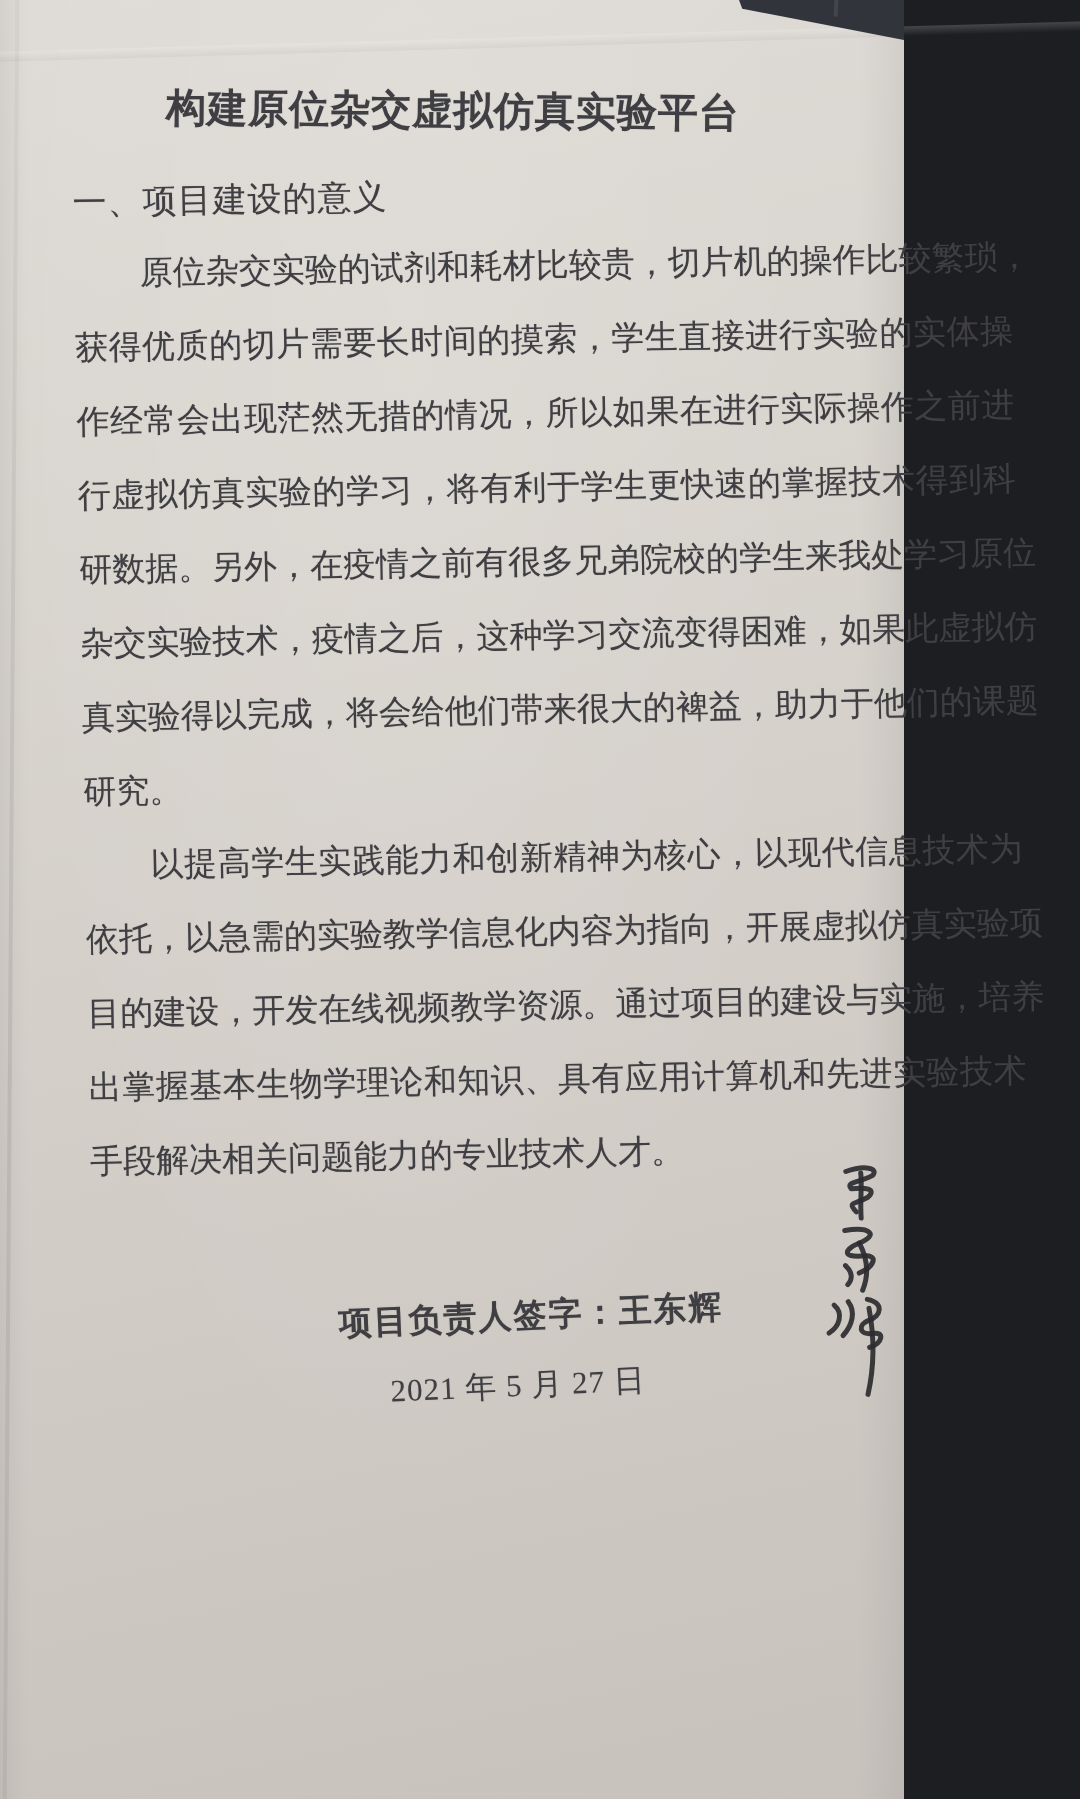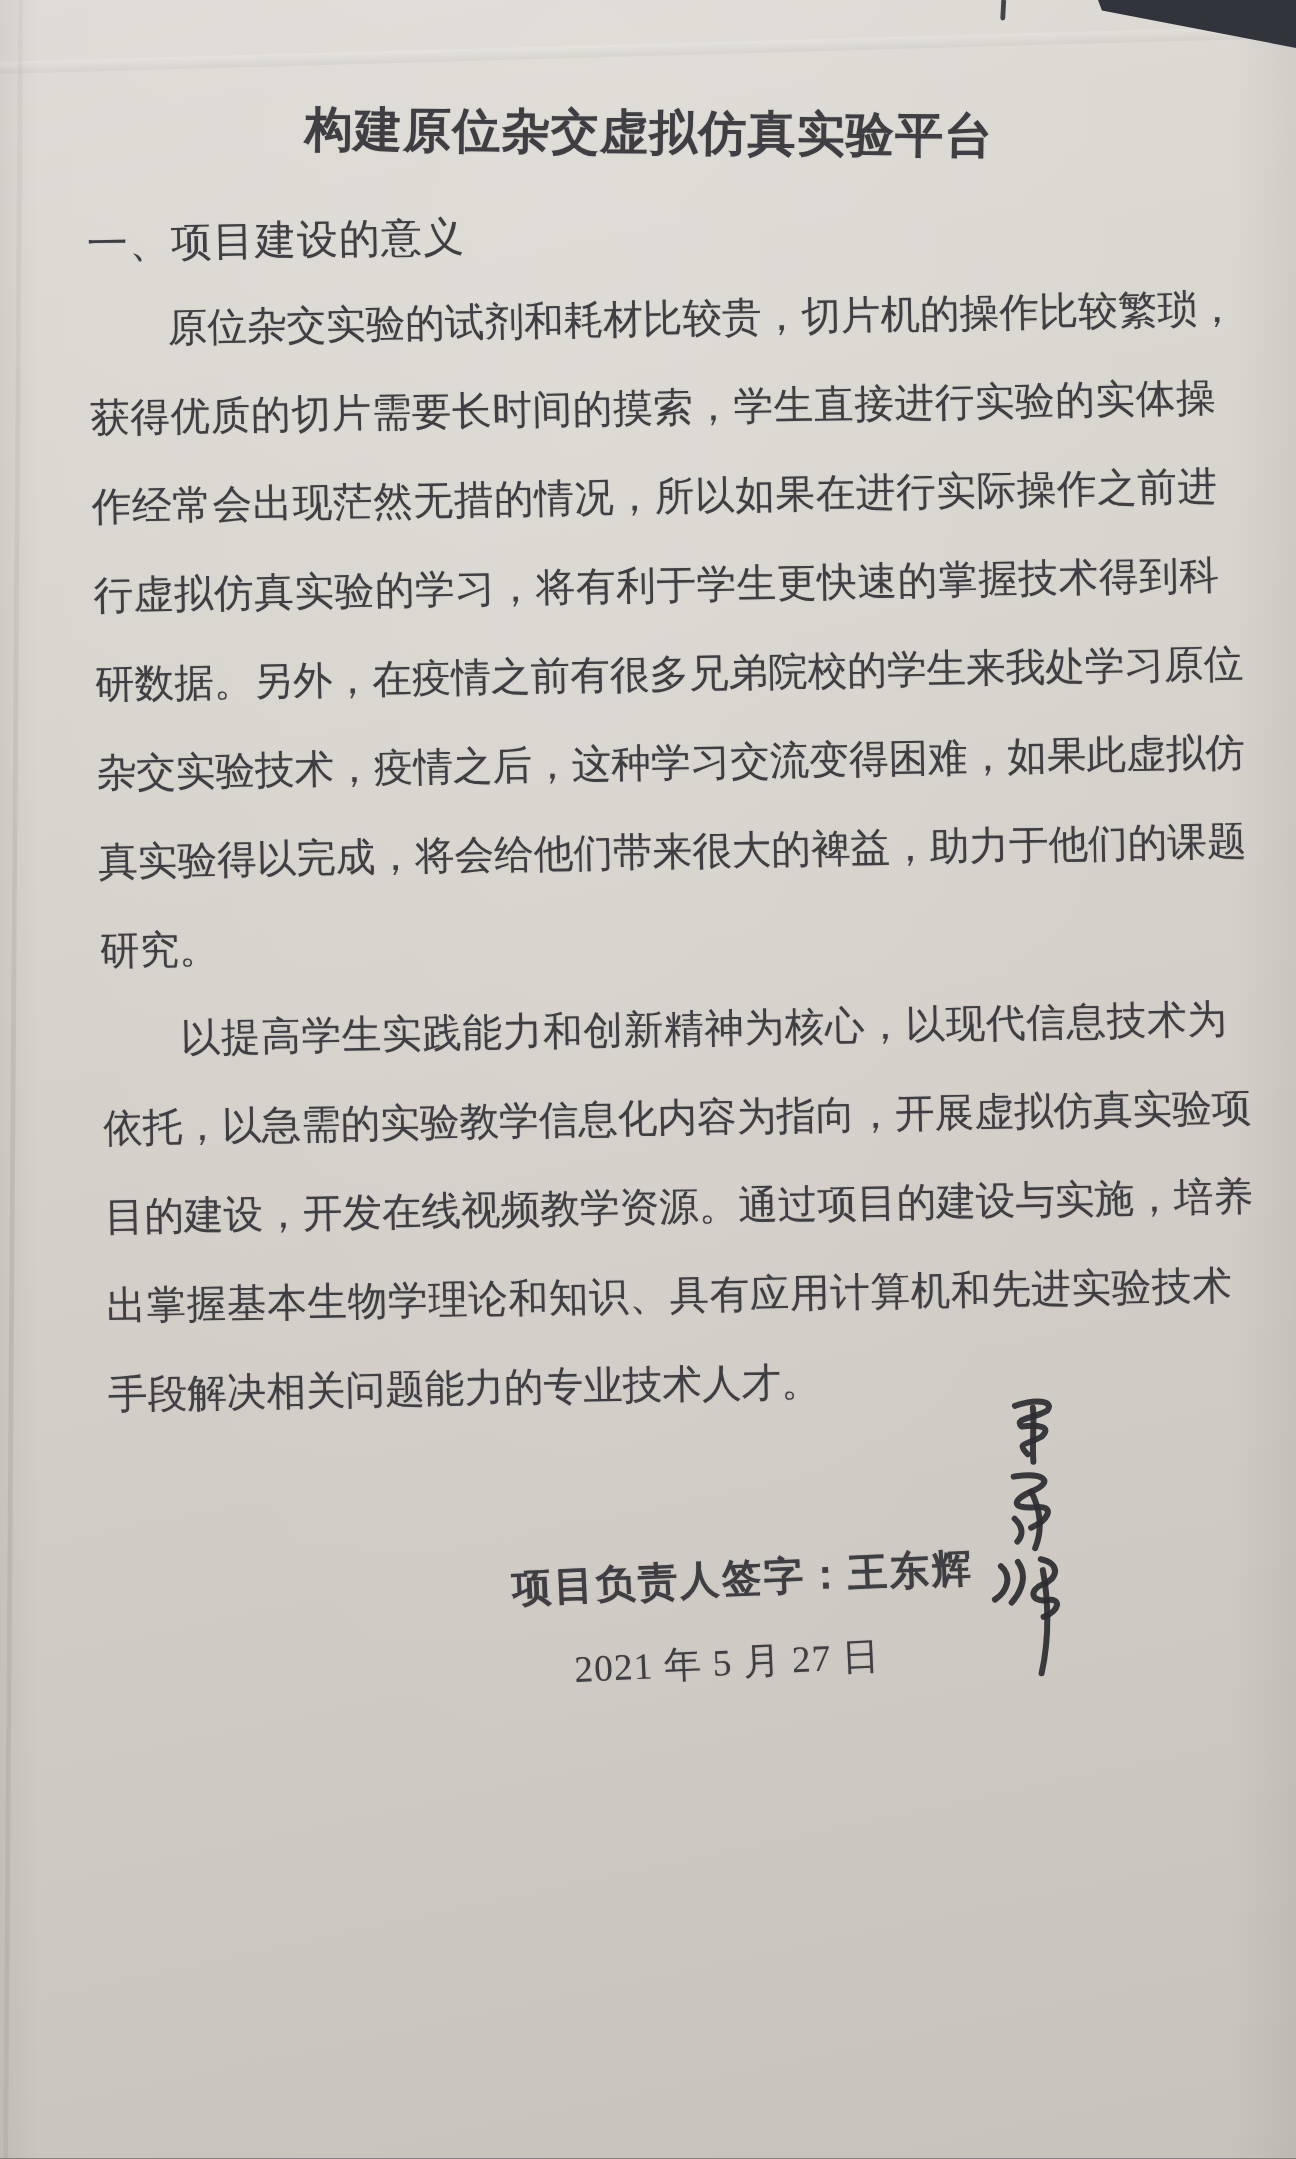--- a/index.html
+++ b/index.html
@@ -1,20 +1,20 @@
 <!DOCTYPE html>
 <html><head>
 <meta charset="utf-8">
 <style>
   * { margin: 0; padding: 0; box-sizing: border-box; }
   html, body { width: 1080px; height: 1799px; overflow: hidden; background: #1d1e22; }
 
   .paper {
     position: relative;
-    width: 1080px;
+    width: 904px;
     height: 1799px;
     background:
       linear-gradient(90deg, rgba(0,0,0,0.05) 0%, rgba(0,0,0,0) 3%, rgba(0,0,0,0) 95%, rgba(0,0,0,0.05) 100%),
       radial-gradient(ellipse at 45% 18%, rgba(255,255,255,0.10), rgba(255,255,255,0) 60%),
       linear-gradient(168deg, #dfdbd6 0%, #d9d5cf 28%, #d4cfc9 52%, #cdc8c2 78%, #c7c2bc 100%);
     font-family: "Liberation Serif", "DejaVu Serif", serif;
     color: #3f3e42;
   }
 
   

